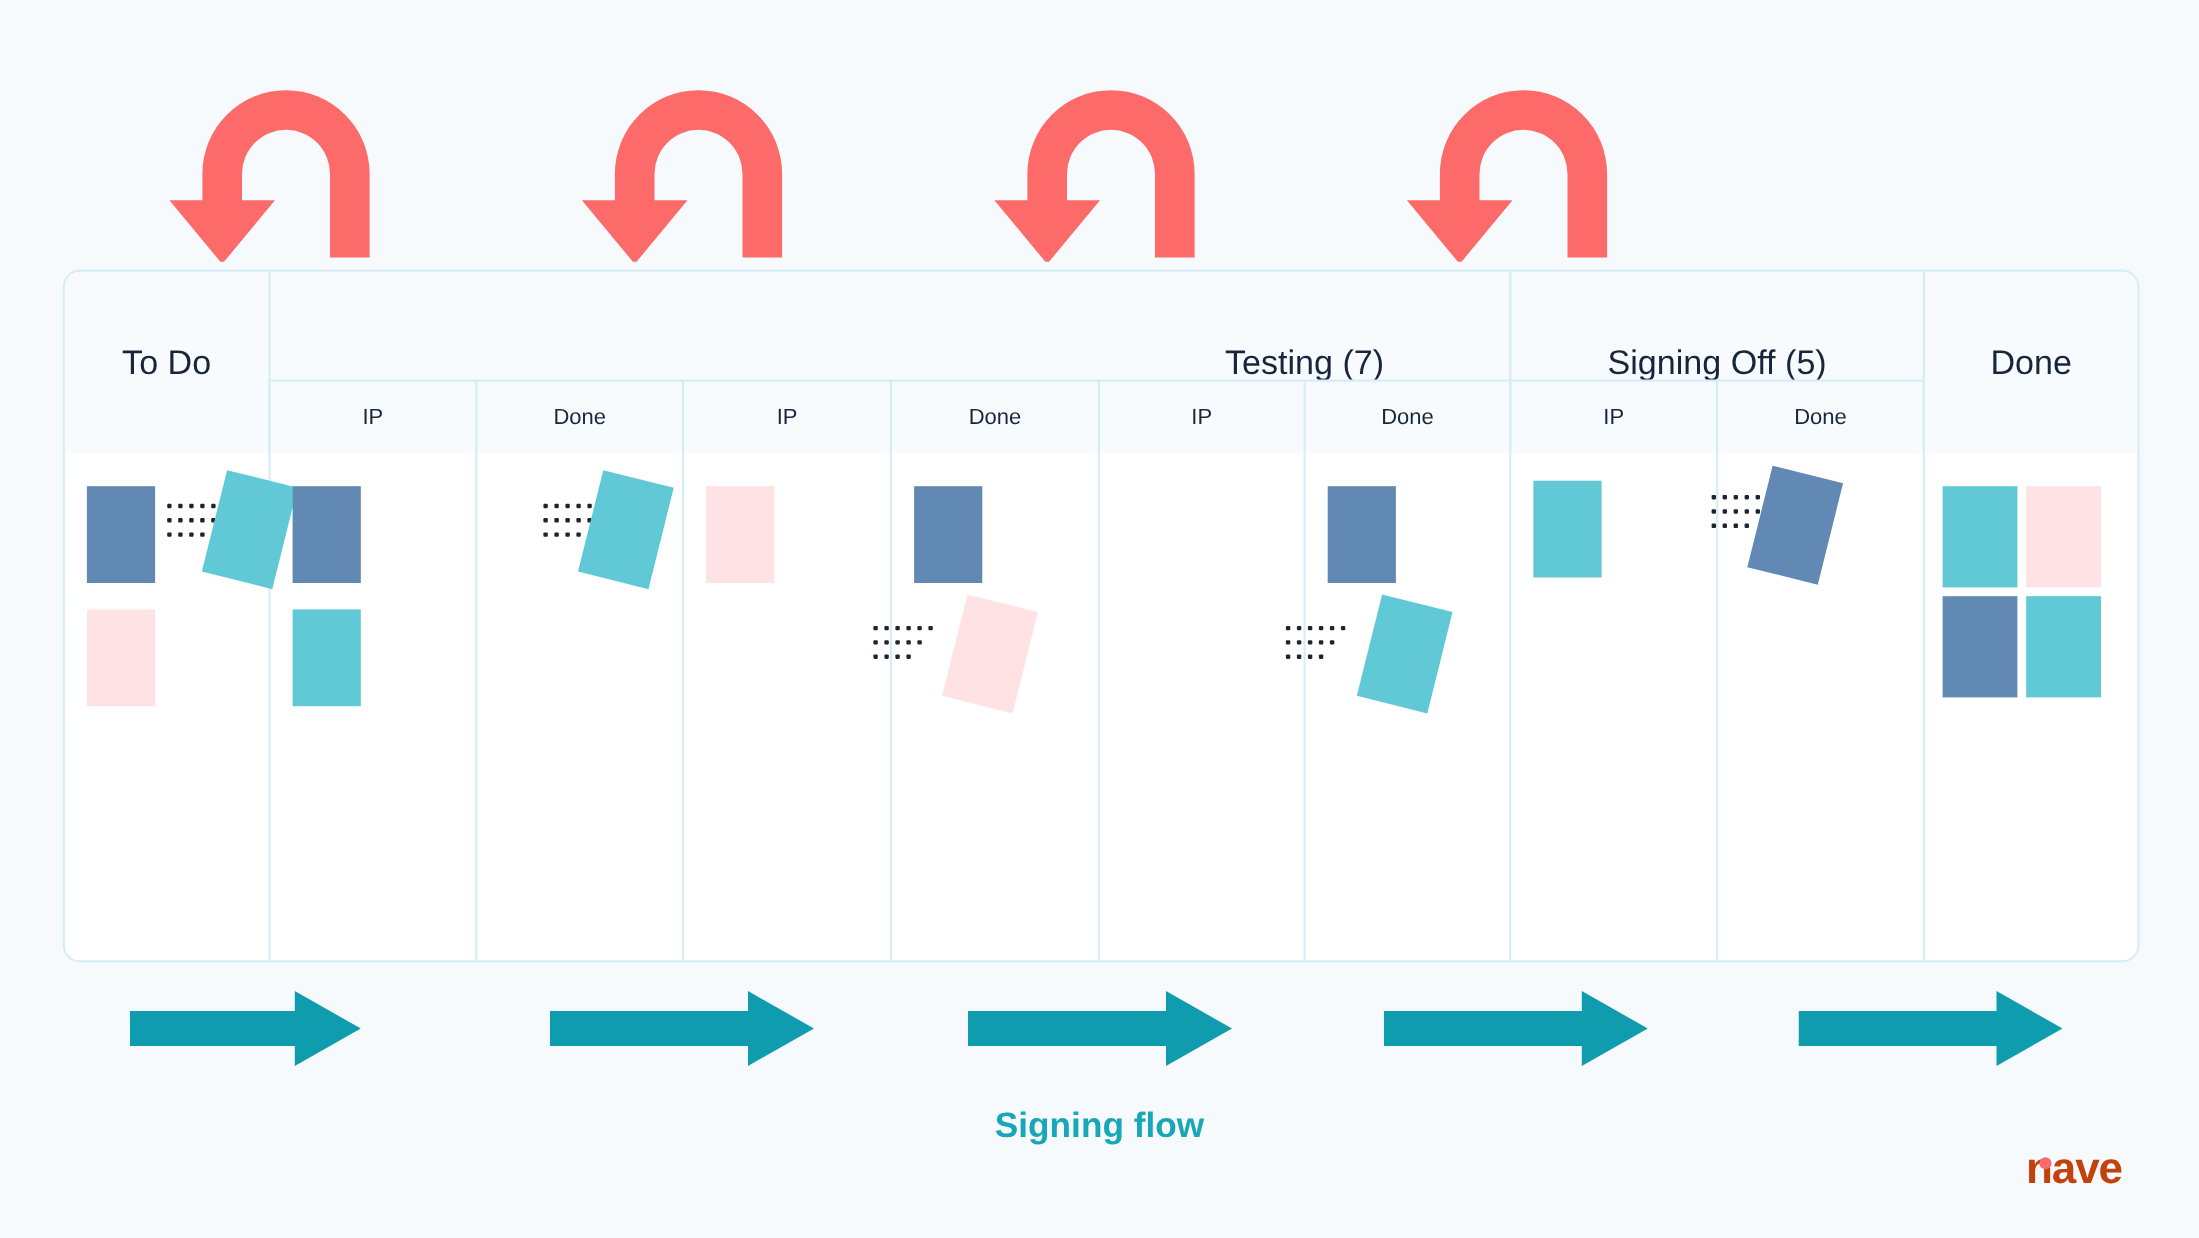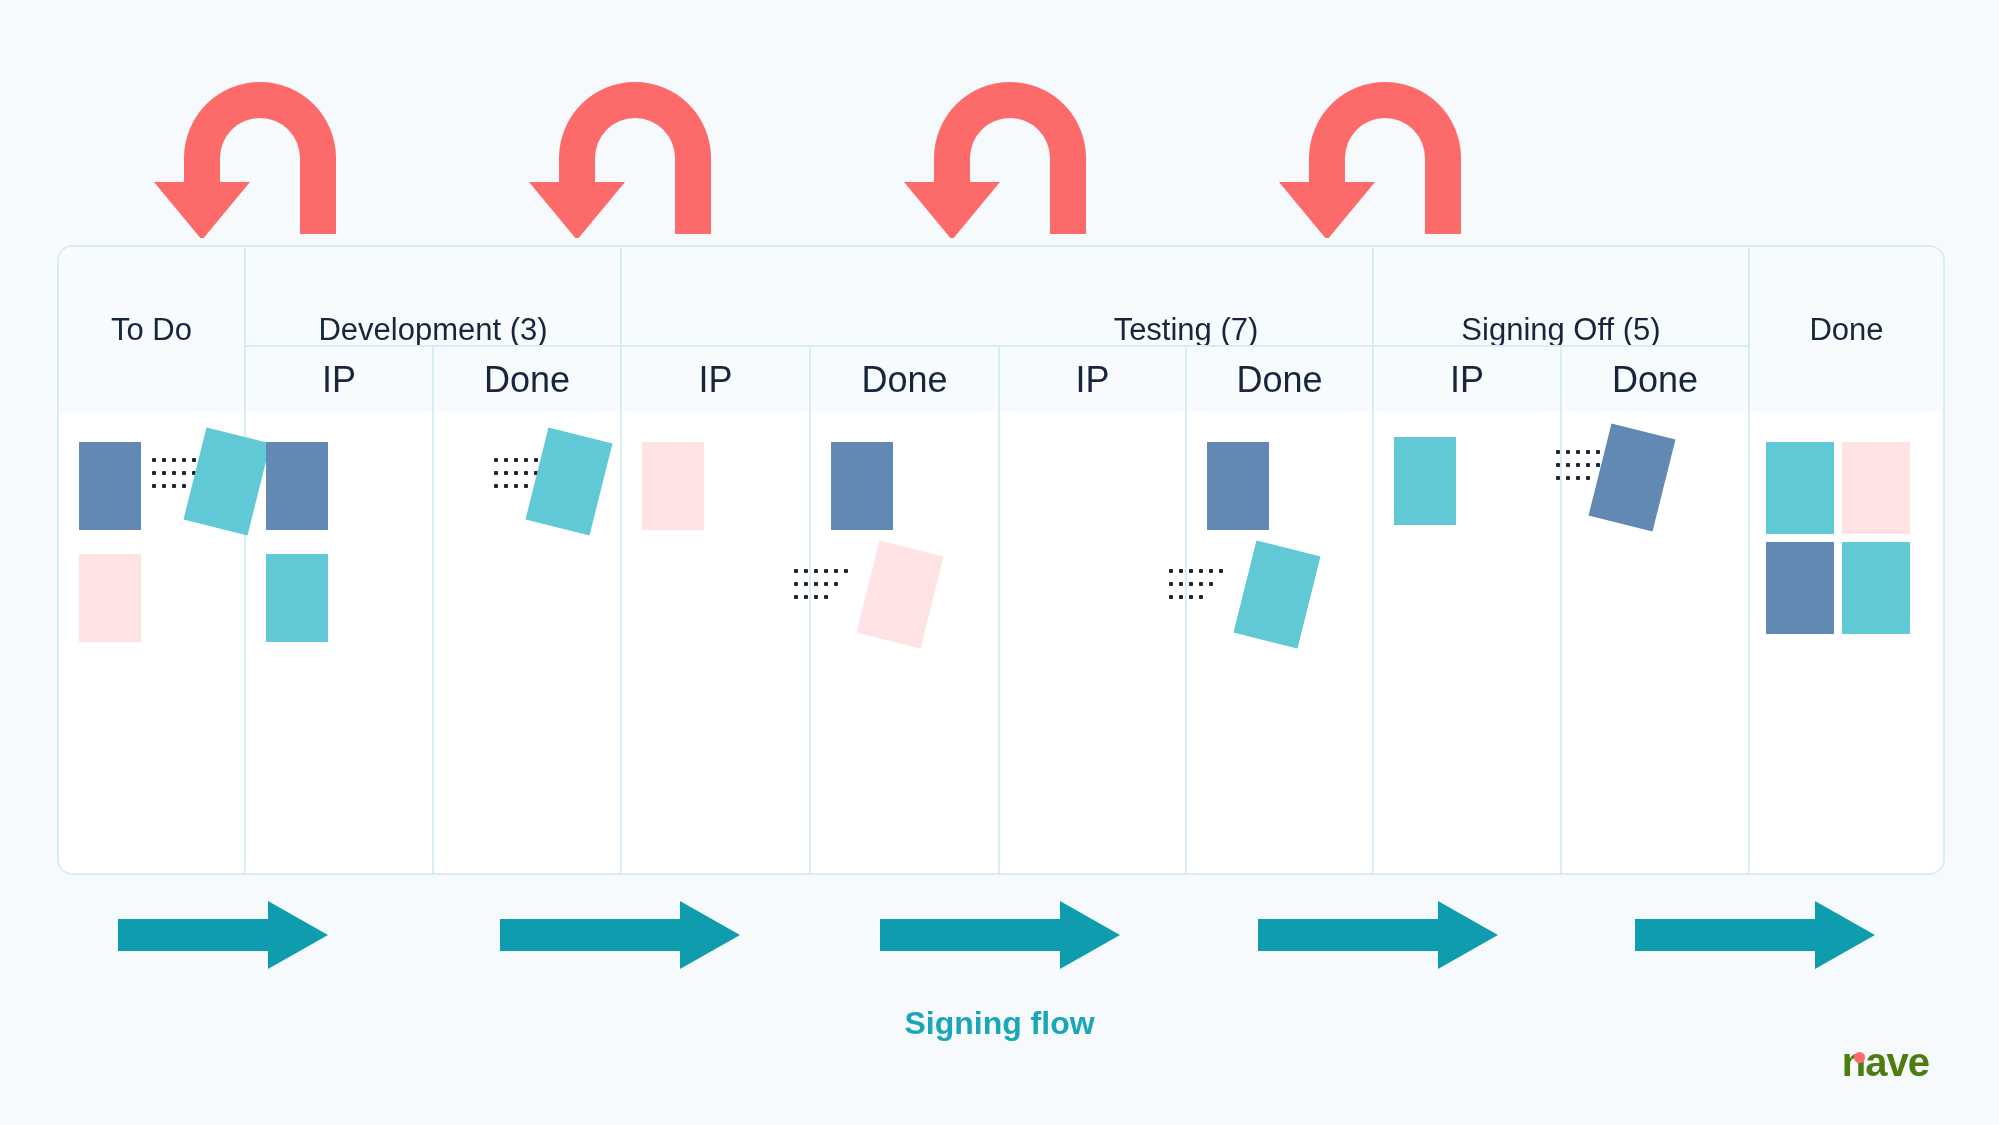--- a/index.html
+++ b/index.html
@@ -41,21 +41,21 @@
   .head-sub { position: absolute; left: 0; top: 98px; width: 100%; height: 67px; }
   .hdr-cell {
     position: absolute; top: 0; height: 100%;
     display: flex; align-items: center; justify-content: center;
     font-size: 31px; color: #17263c; font-weight: 400;
     border-right: 2px solid #d7edf6;
   }
   .sub-cell {
     position: absolute; top: 0; height: 100%;
     display: flex; align-items: center; justify-content: center;
-    font-size: 36px; color: #17263c;
+    font-size: 20px; color: #17263c;
     border-right: 2px solid #d7edf6;
     border-top: 2px solid #d7edf6;
   }
   .sub-cell.blank { border-top: none; }
   .sub-cell.no-border { border-right: none; }
   .stage-tall {
     position: absolute; top: 0; height: 165px;
     display: flex; align-items: center; justify-content: center;
     font-size: 31px; color: #17263c;
     border-right: 2px solid #d7edf6;
@@ -87,21 +87,21 @@
   .flow-arrow { position: absolute; top: 0; height: 80px; }
   .flow-arrow svg { display: block; width: 100%; height: 80px; }
   .flow-label {
     position: absolute; left: 0; right: 0; top: 1005px;
     text-align: center; font-size: 32px; font-weight: 700; color: #19a6b8;
   }
 
   
   .logo {
     position: absolute; right: 70px; top: 1040px;
-    font-size: 40px; font-weight: 800; color: #4d7c0f; letter-spacing: -1px;
+    font-size: 40px; font-weight: 800; color: #c2410c; letter-spacing: -1px;
   }
   .logo .dot {
     position: absolute; left: 12px; top: 12px;
     width: 11px; height: 11px; border-radius: 50%; background: #fd6a6a;
   }
 </style>
 </head>
 <body>
 
 <div id="stage">
@@ -143,23 +143,20 @@
   </div>
 
   <div class="board">
 
     <div class="board-head">
 
       <div class="stage-tall" style="left:0px; width:187px;">
         <span>To Do</span>
       </div>
 
-      <div class="hdr-cell" style="left:187px; width:376px;">
-        <span>Development (3)</span>
-      </div>
 
 
       <div class="hdr-cell" style="left:941px; width:374px;">
         <span>Testing (7)</span>
       </div>
 
       <div class="hdr-cell" style="left:1315px; width:376px;">
         <span>Signing Off (5)</span>
       </div>
 

